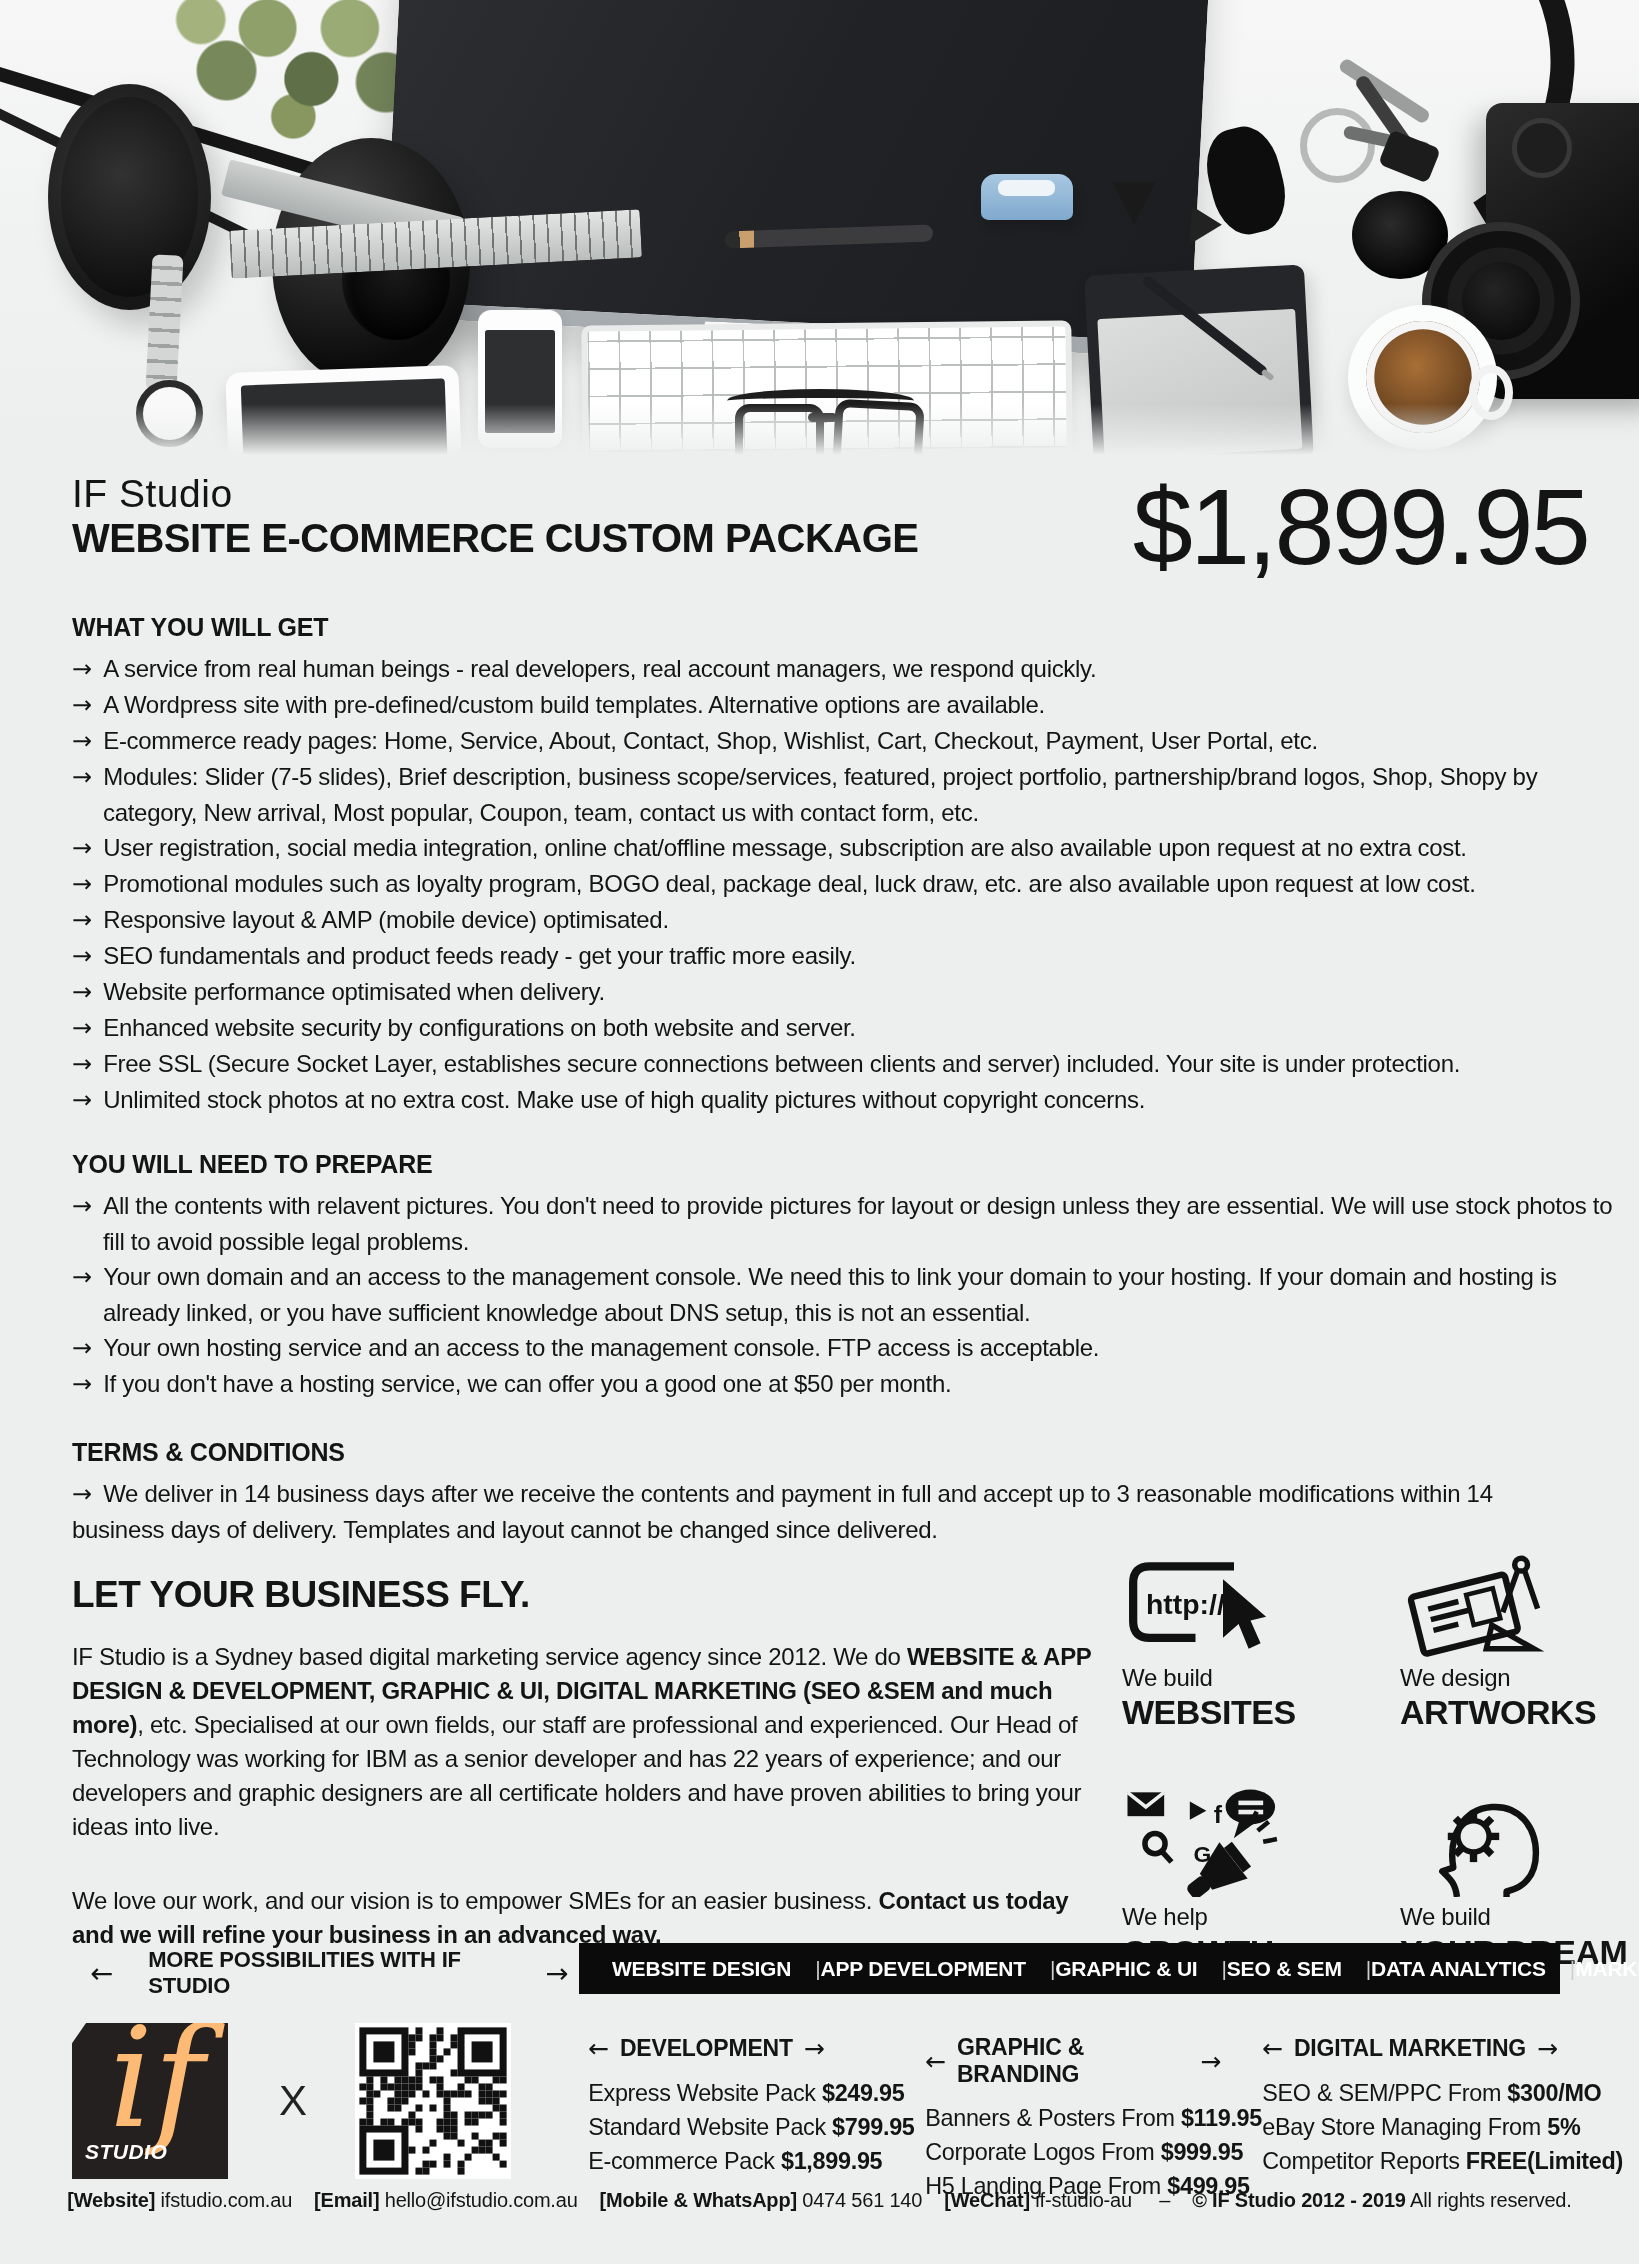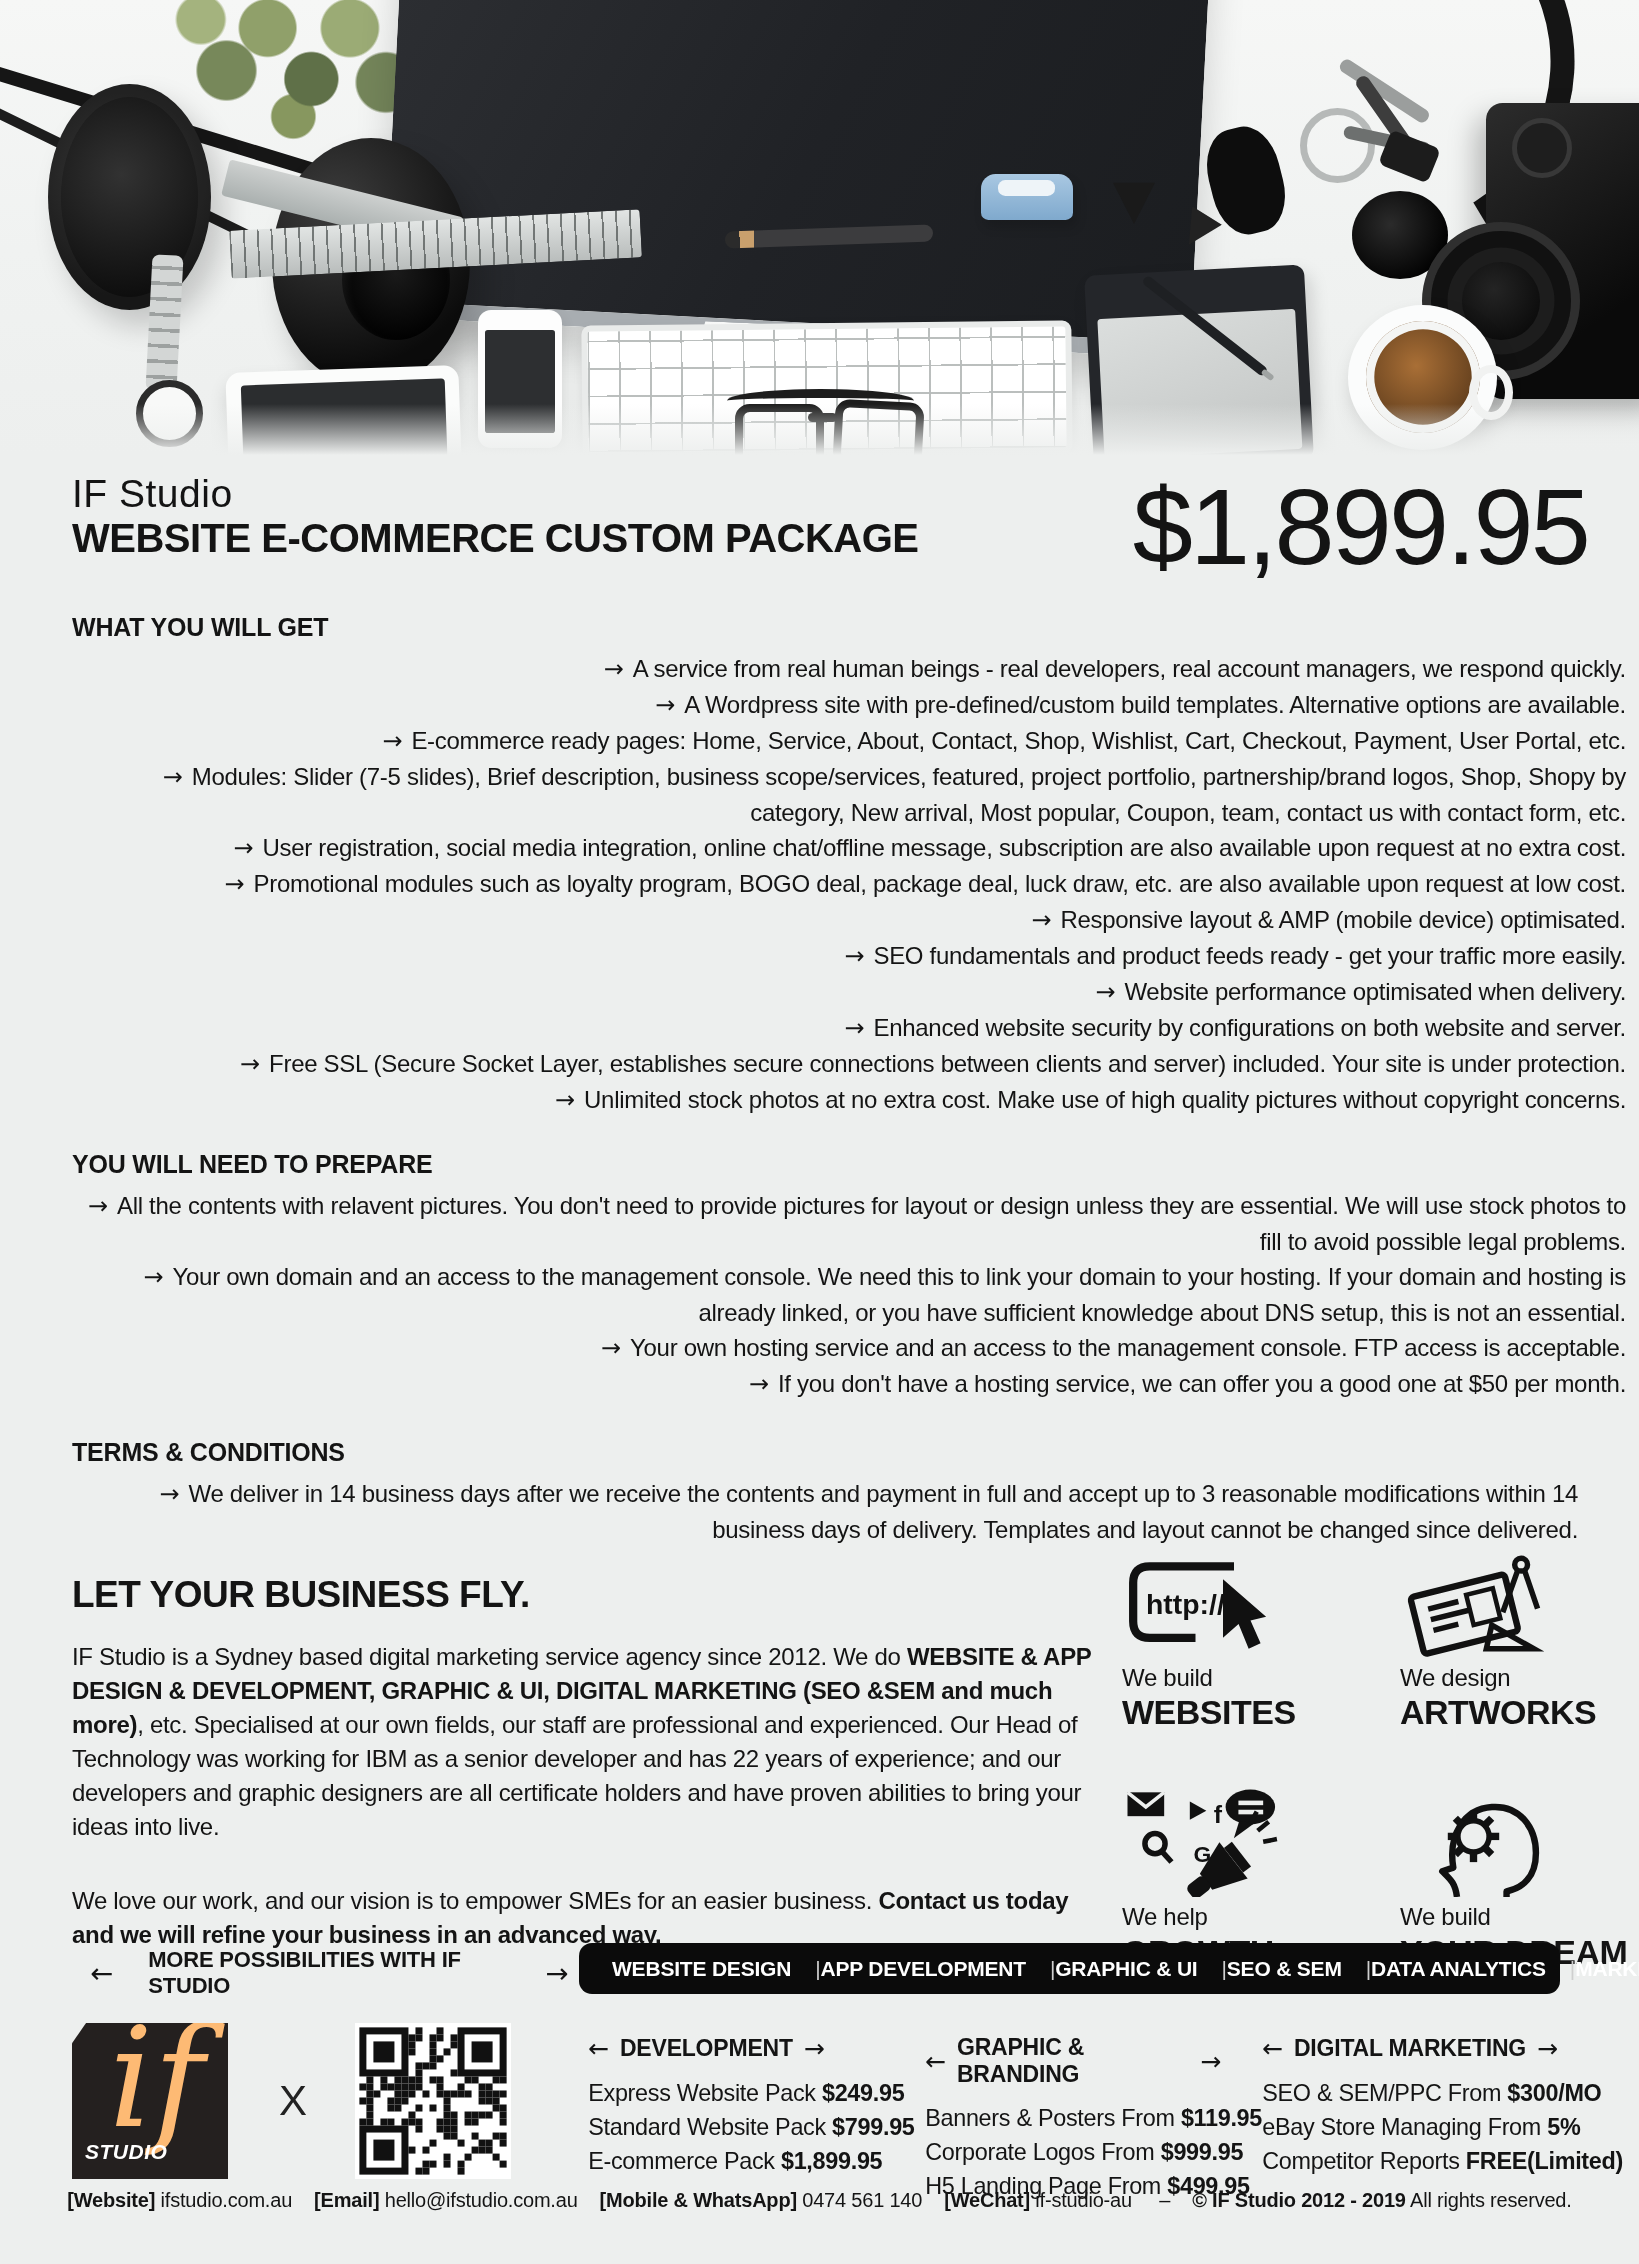--- a/index.html
+++ b/index.html
@@ -102,21 +102,21 @@
   .glasses-bridge{left:808px;top:413px;width:29px;height:9.2px;background:#1d1d1d;border-radius:4.6px;}
   .glasses-temple{left:727px;top:389px;width:187px;height:14.7px;border-top:9.2px solid #1d1d1d;border-radius:50%;}
 
   
   .title-block{left:72px;top:473px;right:51px;}
   .brand{font-size:39px;line-height:42px;letter-spacing:0.5px;}
   .doc-title{font-size:40px;line-height:46px;font-weight:bold;letter-spacing:-0.5px;}
   .price{position:absolute;right:0;top:0;font-size:108px;line-height:1;letter-spacing:-2.8px;font-weight:400;}
 
   .section h3{margin:0;font-size:25px;font-weight:bold;letter-spacing:-0.2px;}
-  ul.arrow-list{list-style:none;margin:9.2px 0 0 0;padding:0;font-size:24px;letter-spacing:-0.3px;line-height:35px;text-align:right;}
+  ul.arrow-list{list-style:none;margin:9.2px 0 0 0;padding:0;font-size:24px;letter-spacing:-0.3px;line-height:35px;}
   ul.arrow-list li{padding-left:31px;text-indent:-31px;}
   ul.arrow-list .arr-b{display:inline-block;text-indent:0;width:22px;margin-right:9.2px;font-family:"DejaVu Sans",sans-serif;}
   ul.no-hang li{padding-left:0;text-indent:0;}
   .sec-wywg{left:72px;top:613px;width:1554px;}
   .sec-prep{left:72px;top:1150px;width:1554px;}
   .sec-terms{left:72px;top:1438px;width:1506px;}
 
   .about{left:72px;top:1574px;width:1042px;}
   .about h2{margin:0;font-size:37px;font-weight:bold;letter-spacing:-0.5px;}
   .about p{margin:24px 0 0 0;font-size:24px;letter-spacing:-0.3px;line-height:34px;}
@@ -133,21 +133,21 @@
   .more-row .arr-l,.more-row .arr-r{font-size:27.5px;font-weight:normal;font-family:"DejaVu Sans",sans-serif;}
   .logo-row{display:flex;align-items:center;margin-top:24px;}
   .logo{position:relative;width:156px;height:156px;overflow:hidden;
         clip-path:polygon(0 13%,9% 0,100% 0,100% 100%,0 100%);background:#24201f;}
   .logo-script{position:absolute;left:37px;top:-13px;font-family:"DejaVu Serif",serif;font-style:italic;font-size:138px;line-height:1;color:#fdba74;}
   .logo-studio{position:absolute;left:13px;bottom:14.7px;color:#fff;font-weight:bold;font-style:italic;font-size:21px;letter-spacing:0.5px;}
   .x-div{font-size:42px;font-weight:300;margin:0 48px 0 51px;color:#222;}
   .qr{width:156px;height:156px;background:#fff;}
 
   .bottom-right{left:579px;top:1943px;width:981px;}
-  .svc-bar{height:51px;background:#0b0b0b;display:flex;align-items:center;justify-content:space-between;padding:0 33px;border-radius:13px;}
+  .svc-bar{height:51px;background:#0b0b0b;display:flex;align-items:center;justify-content:space-between;padding:0 33px;}
   .svc-bar span{color:#fff;font-size:21px;font-weight:bold;letter-spacing:-0.2px;white-space:nowrap;}
   .svc-bar span:not(:last-child)::after{content:"|";font-weight:normal;color:#cfcfcf;margin-left:24px;}
   .cols{display:flex;margin-top:40px;}
   .pcol{width:305px;margin-right:32px;}
   .pcol h4{margin:0 0 13px 9.2px;font-size:23px;font-weight:bold;letter-spacing:-0.2px;display:flex;align-items:center;gap:11px;}
   .pcol h4 .arr-l,.pcol h4 .arr-r{font-weight:normal;font-size:25px;font-family:"DejaVu Sans",sans-serif;}
   .pcol .prow{font-size:23.4px;letter-spacing:-0.3px;line-height:34px;margin-left:9.2px;white-space:nowrap;}
   .pcol .prow .price-v{font-weight:bold;}
 
   .footer{left:0;top:2189px;width:100%;text-align:center;font-size:20px;letter-spacing:-0.2px;}

